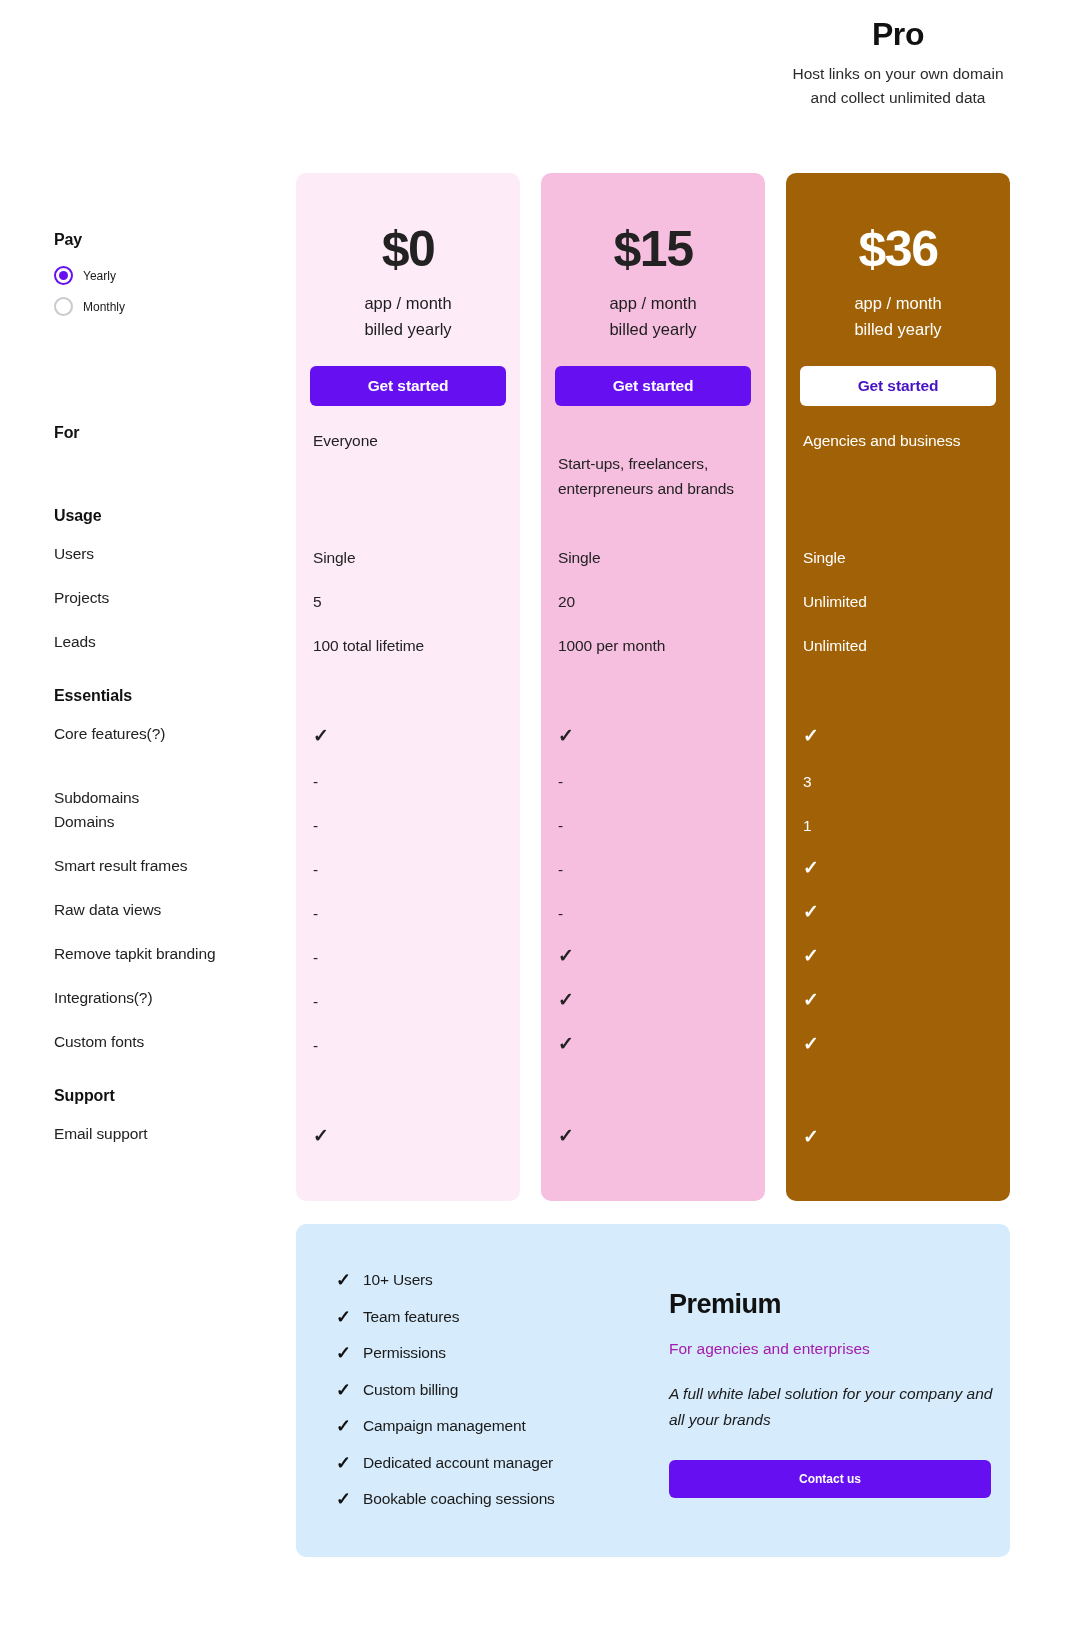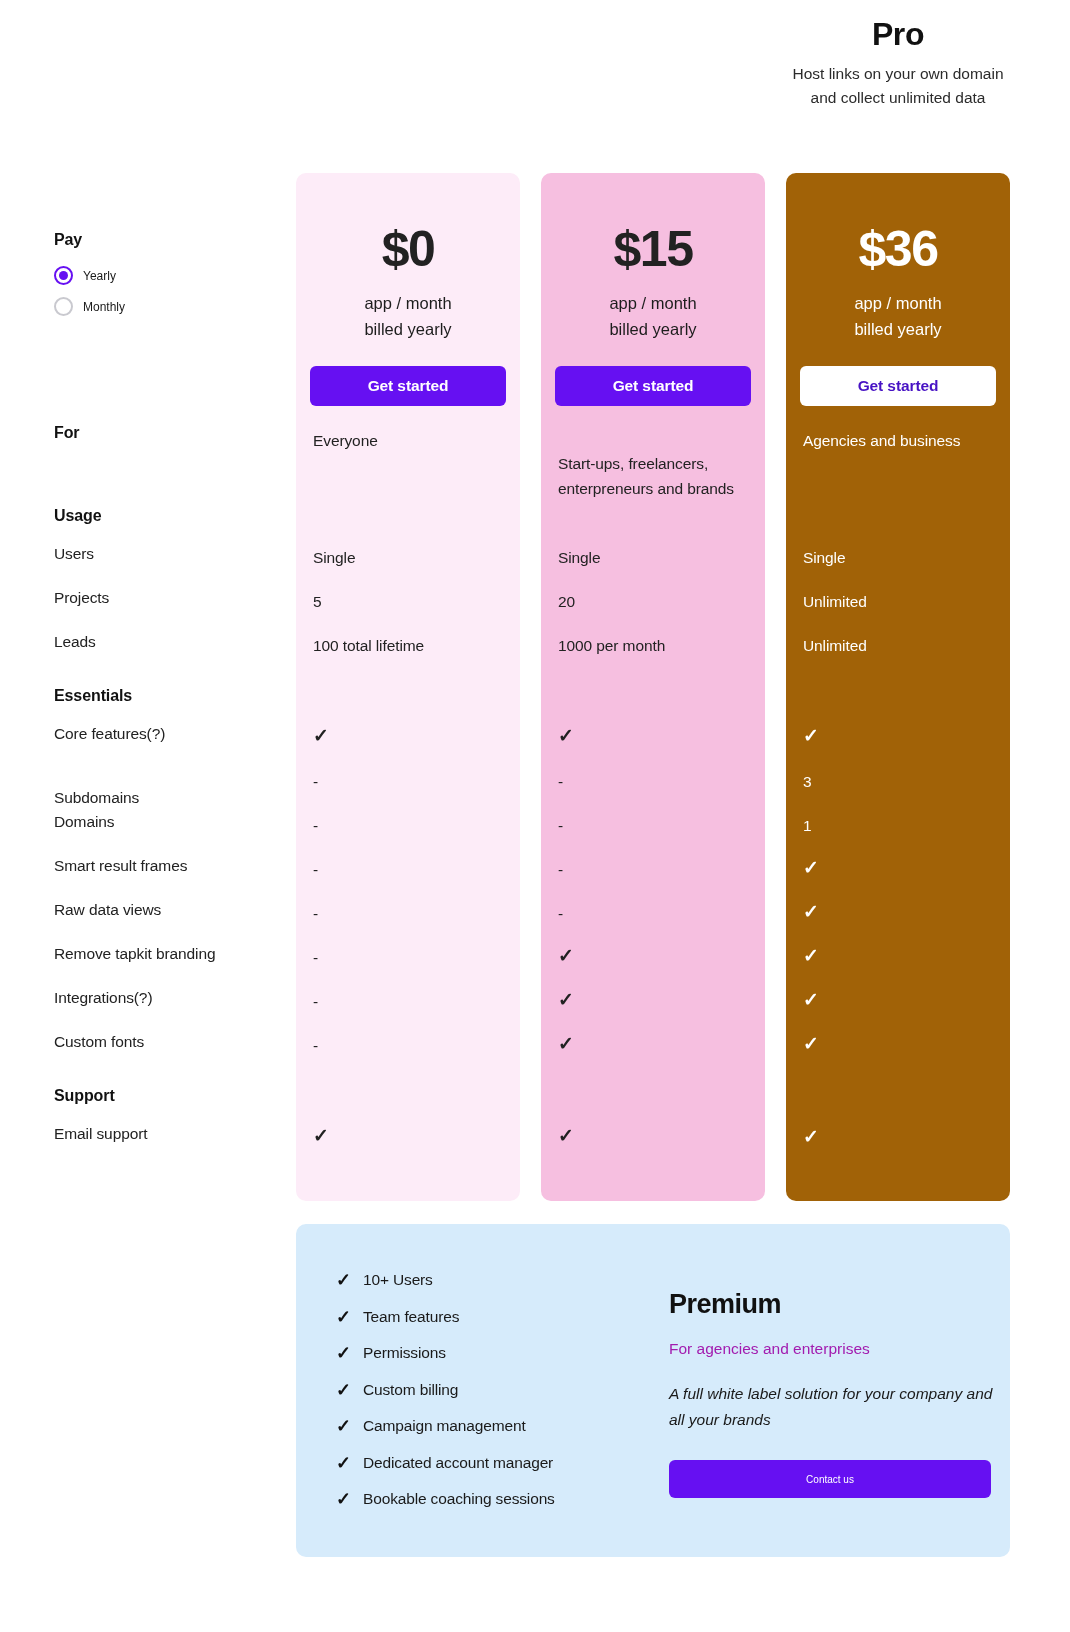--- a/index.html
+++ b/index.html
@@ -118,21 +118,21 @@
   .prem-title {
     font-size: 27px; font-weight: 700; letter-spacing: -0.5px;
     color: #111111; line-height: 36px;
   }
   .prem-p1 { margin-top: 15px; font-size: 15.5px; color: #a21caf; line-height: 24px; }
   .prem-p2 { margin-top: 20px; font-size: 15.5px; color: #1a1a1a; line-height: 26px; font-style: italic; }
   .prem-cta {
     margin-top: 27px; width: 322px; height: 38px; border: none; border-radius: 6px;
     background: #6610f2; color: #ffffff; cursor: pointer;
     font-family: "Liberation Sans", sans-serif;
-    font-size: 10px; font-weight: 400;
+    font-size: 12px; font-weight: 700;
     display: flex; align-items: center; justify-content: center;
   }
 </style>
 </head>
 <body>
 
 <div class="page">
 
   <div class="plan-heads">
     <div class="plan-head ph-pro">

